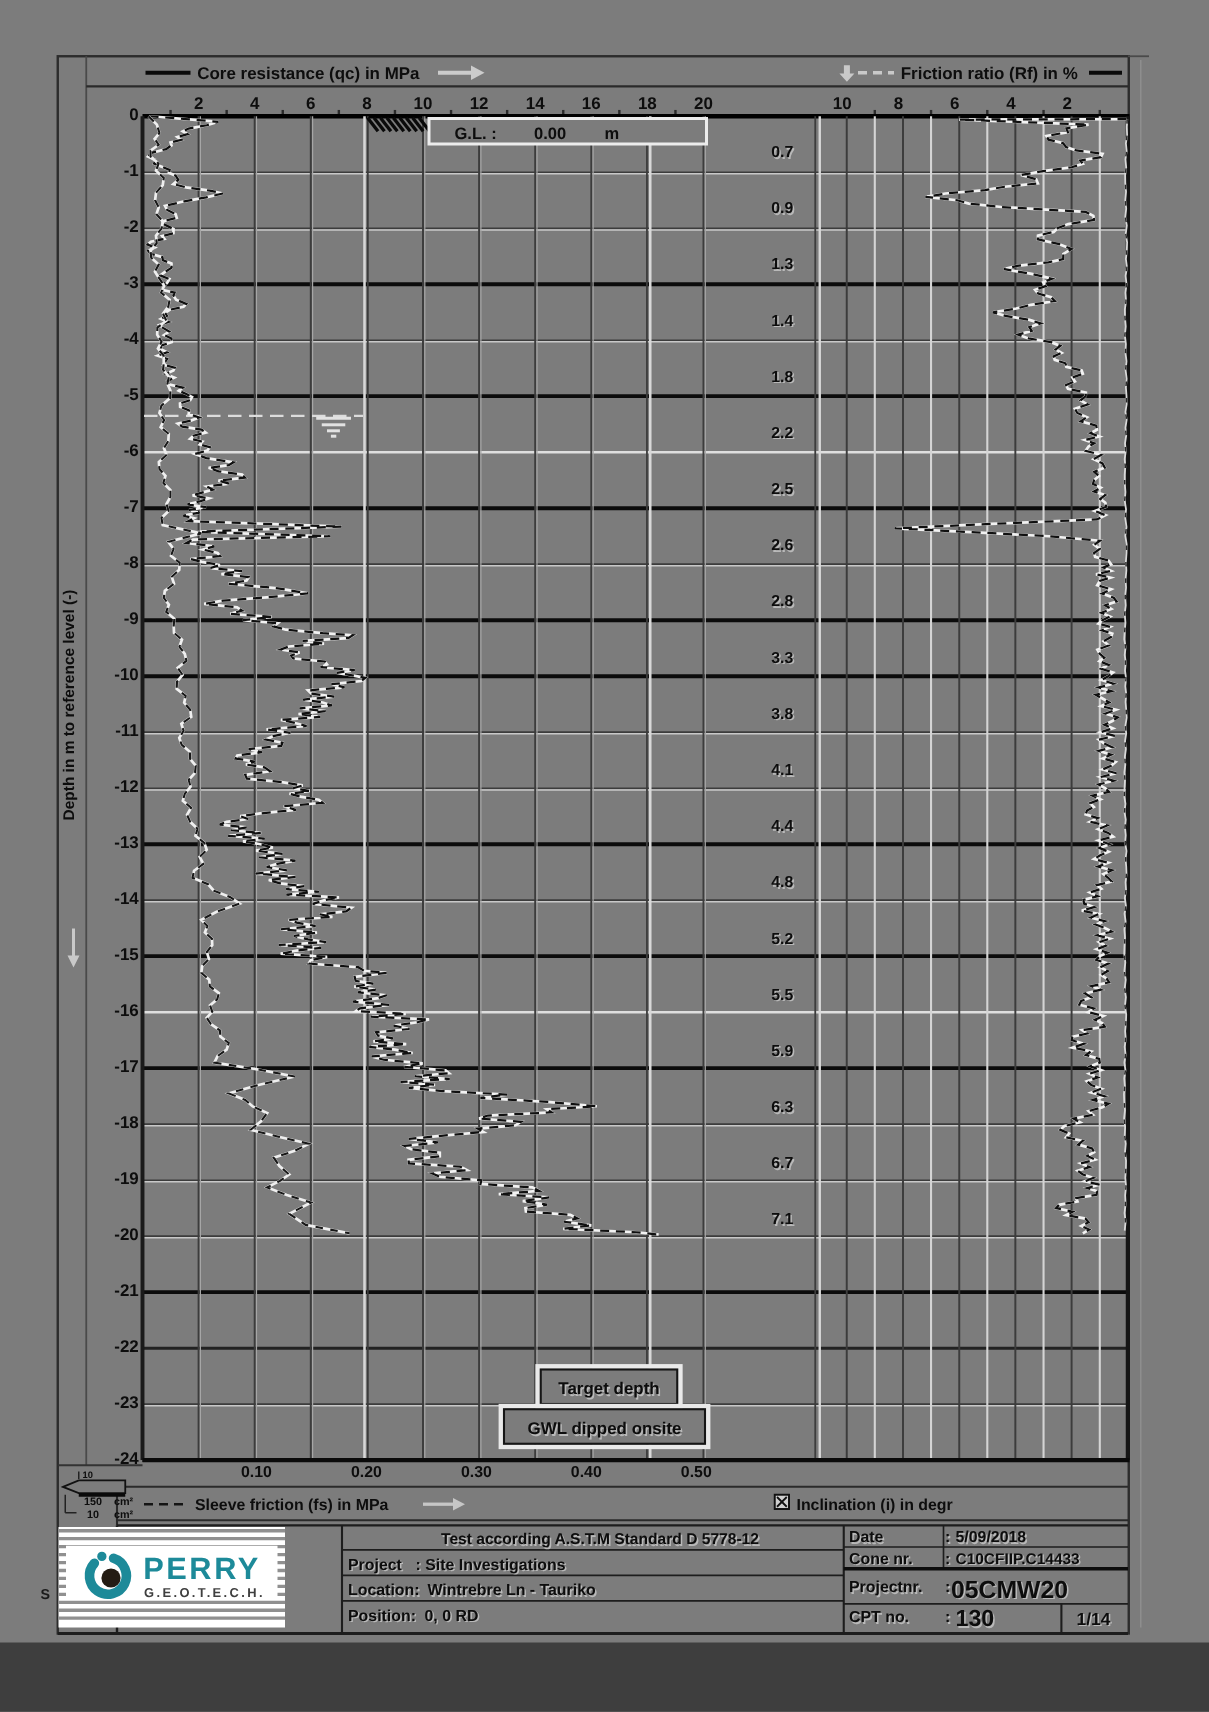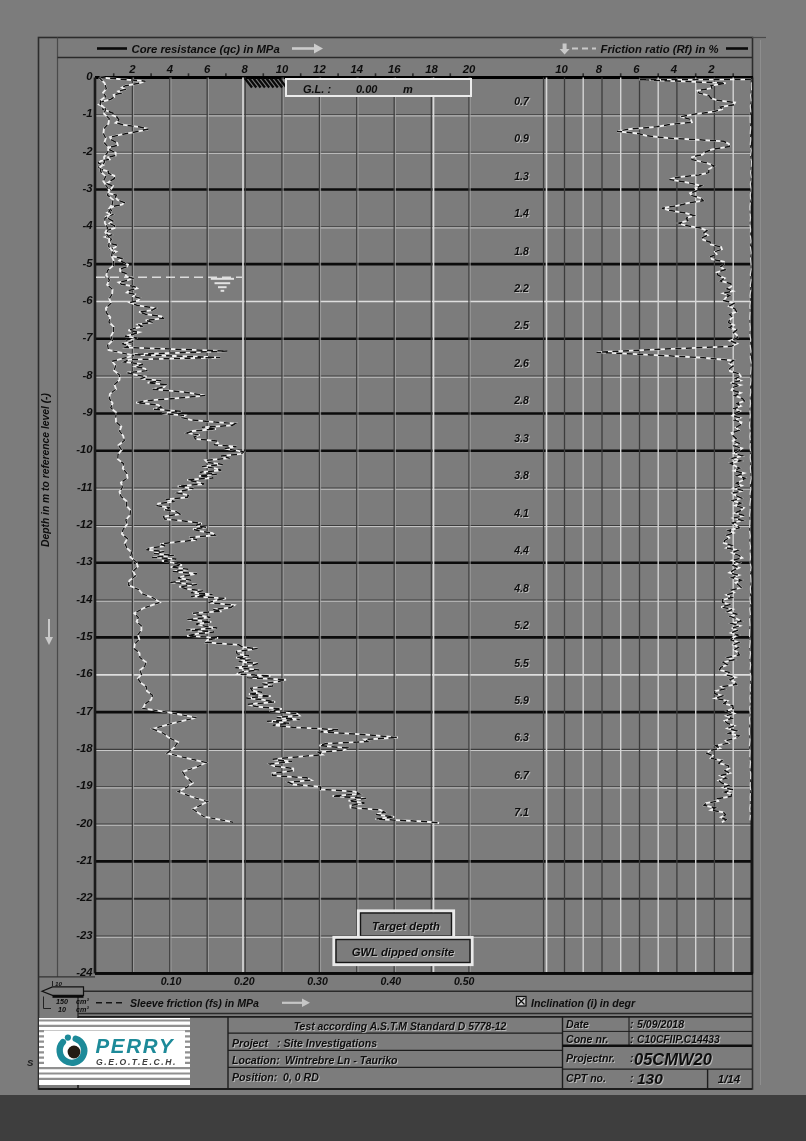--- a/index.html
+++ b/index.html
@@ -1,14 +1,14 @@
 <!DOCTYPE html>
 <html><head><meta charset="utf-8"><title>CPT log</title>
 <style>html,body{margin:0;padding:0;background:#3e3e3e;}
-#page{position:relative;width:806px;height:1141px;overflow:hidden;font-style:italic;}
+#page{position:relative;width:806px;height:1141px;overflow:hidden;}
 svg text{font-family:"Liberation Sans",sans-serif;}</style></head>
 <body>
 <div id="page">
 <svg xmlns="http://www.w3.org/2000/svg" width="806" height="1141" viewBox="0 0 806 1141">
 <rect x="0" y="0" width="806" height="1141" fill="#7c7c7c"></rect>
 
 <rect x="0" y="1095" width="806" height="46" fill="#3e3e3e"></rect>
 
 <rect x="38.5" y="37.5" width="714" height="1051.5" fill="none" stroke="#2c2c2c" stroke-width="1.6"></rect>
 

